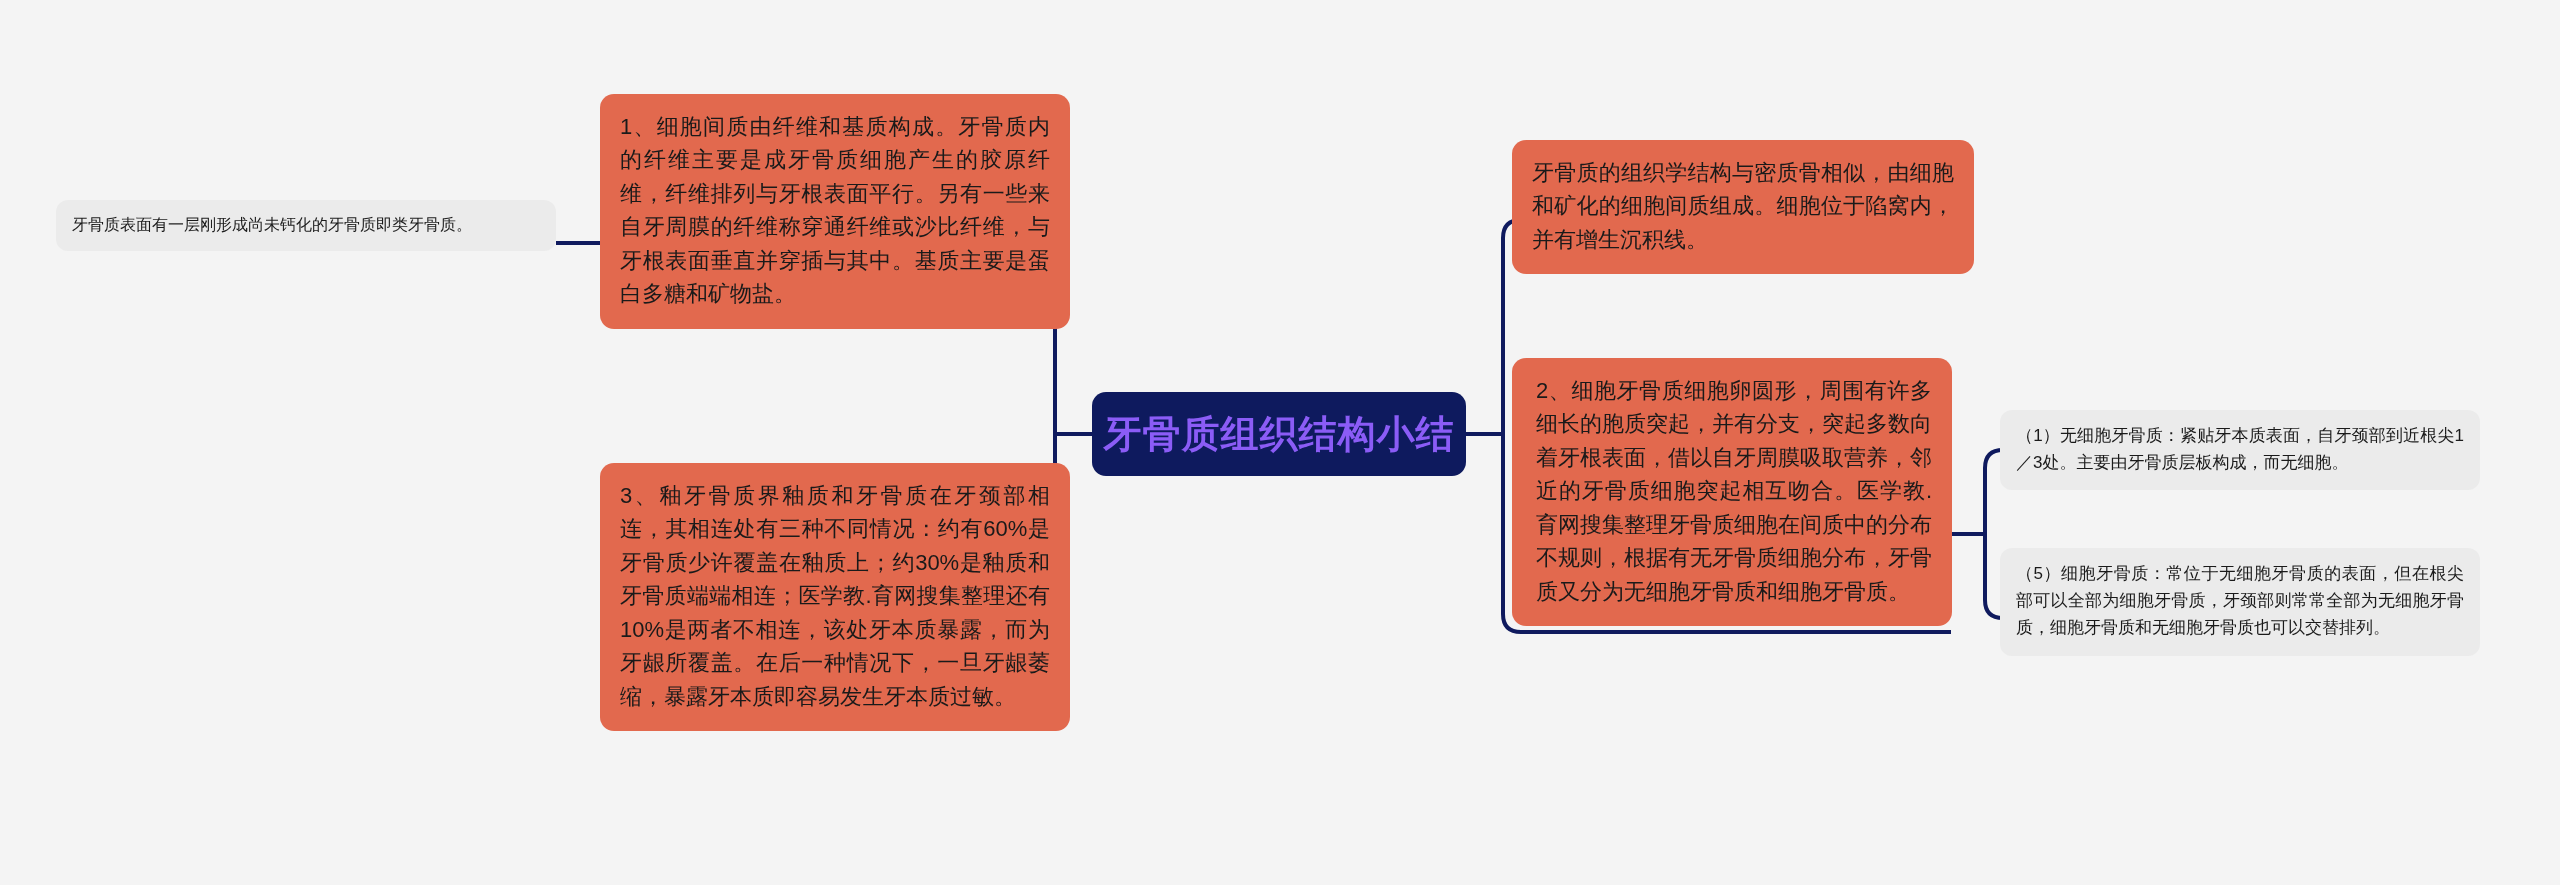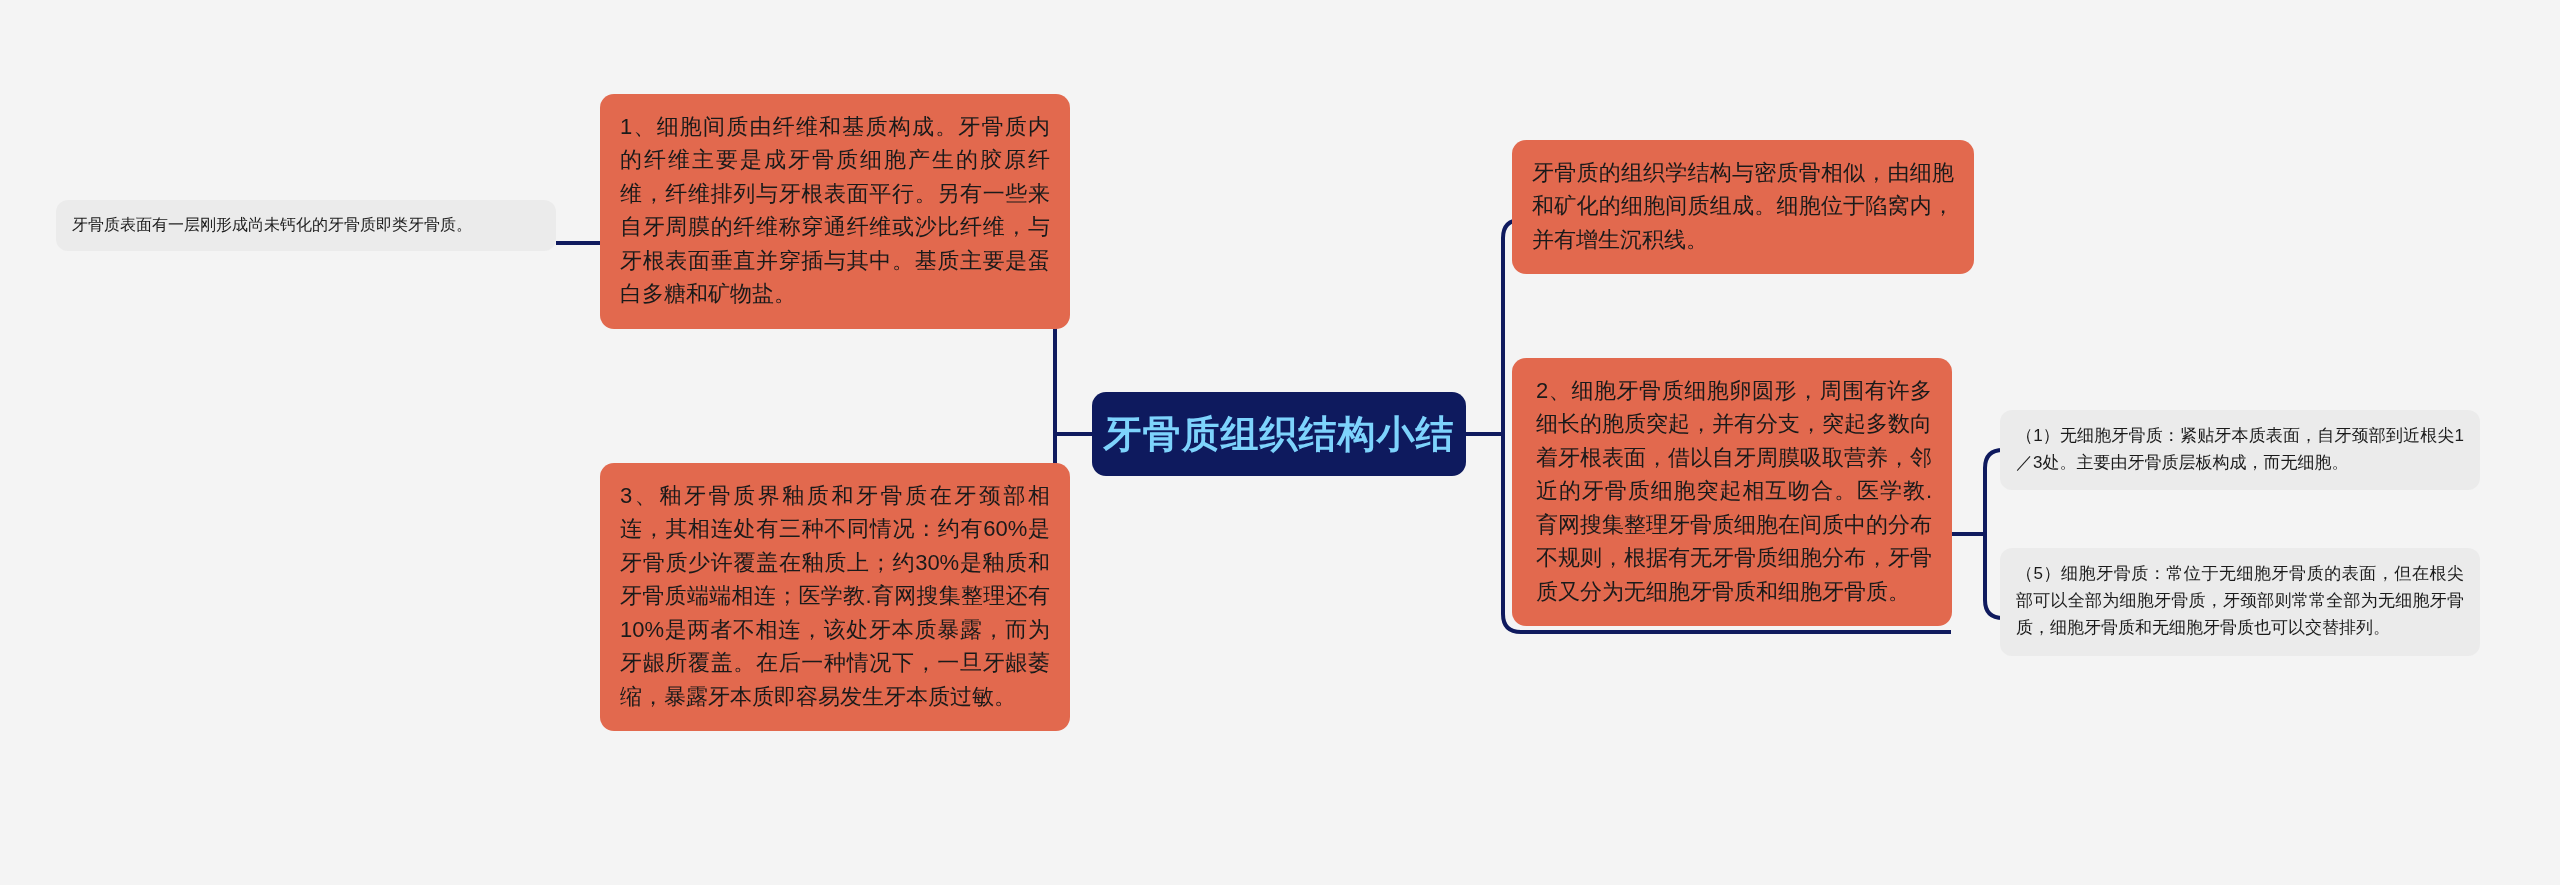--- a/index.html
+++ b/index.html
@@ -38,21 +38,21 @@
   }
 
   .node {
     position: absolute;
     box-sizing: border-box;
   }
 
   
   .root {
     background: #0e1a5e;
-    color: #7dd3fc;
+    color: #8b5cf6;
     border-radius: 14px;
     display: flex;
     align-items: center;
     justify-content: center;
     font-size: 38px;
     font-weight: bold;
     letter-spacing: 1px;
     white-space: nowrap;
   }
 

